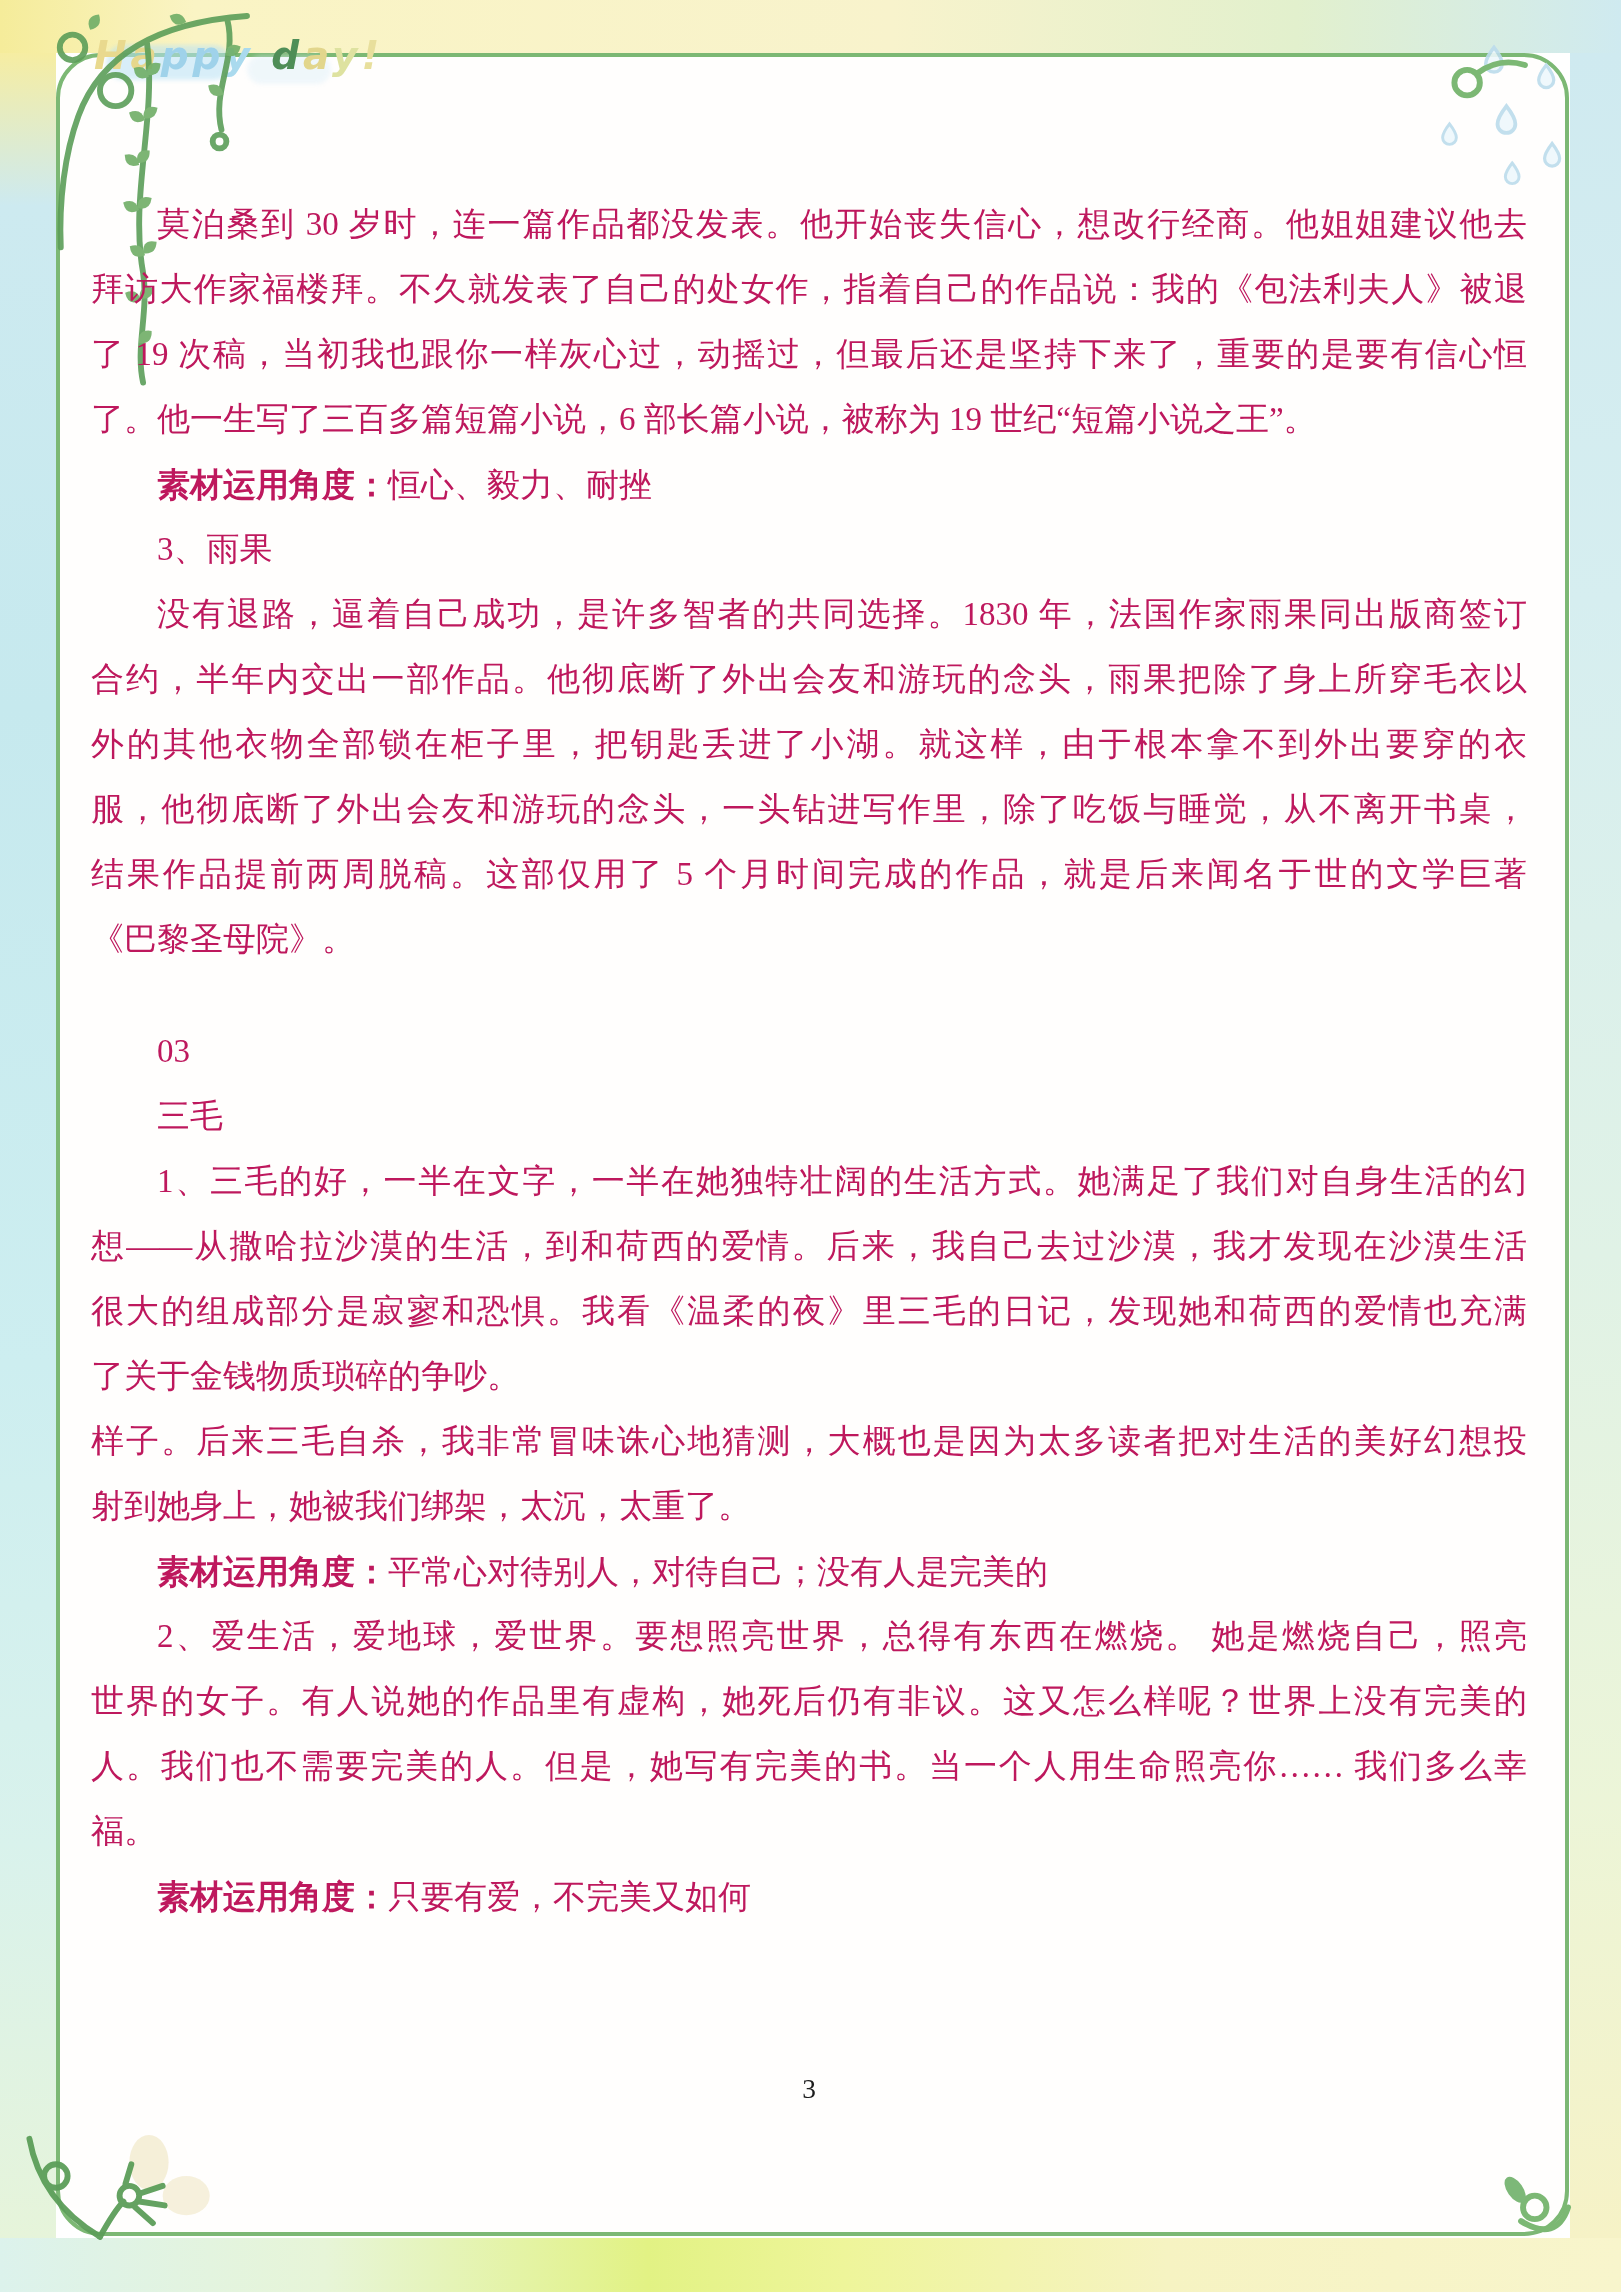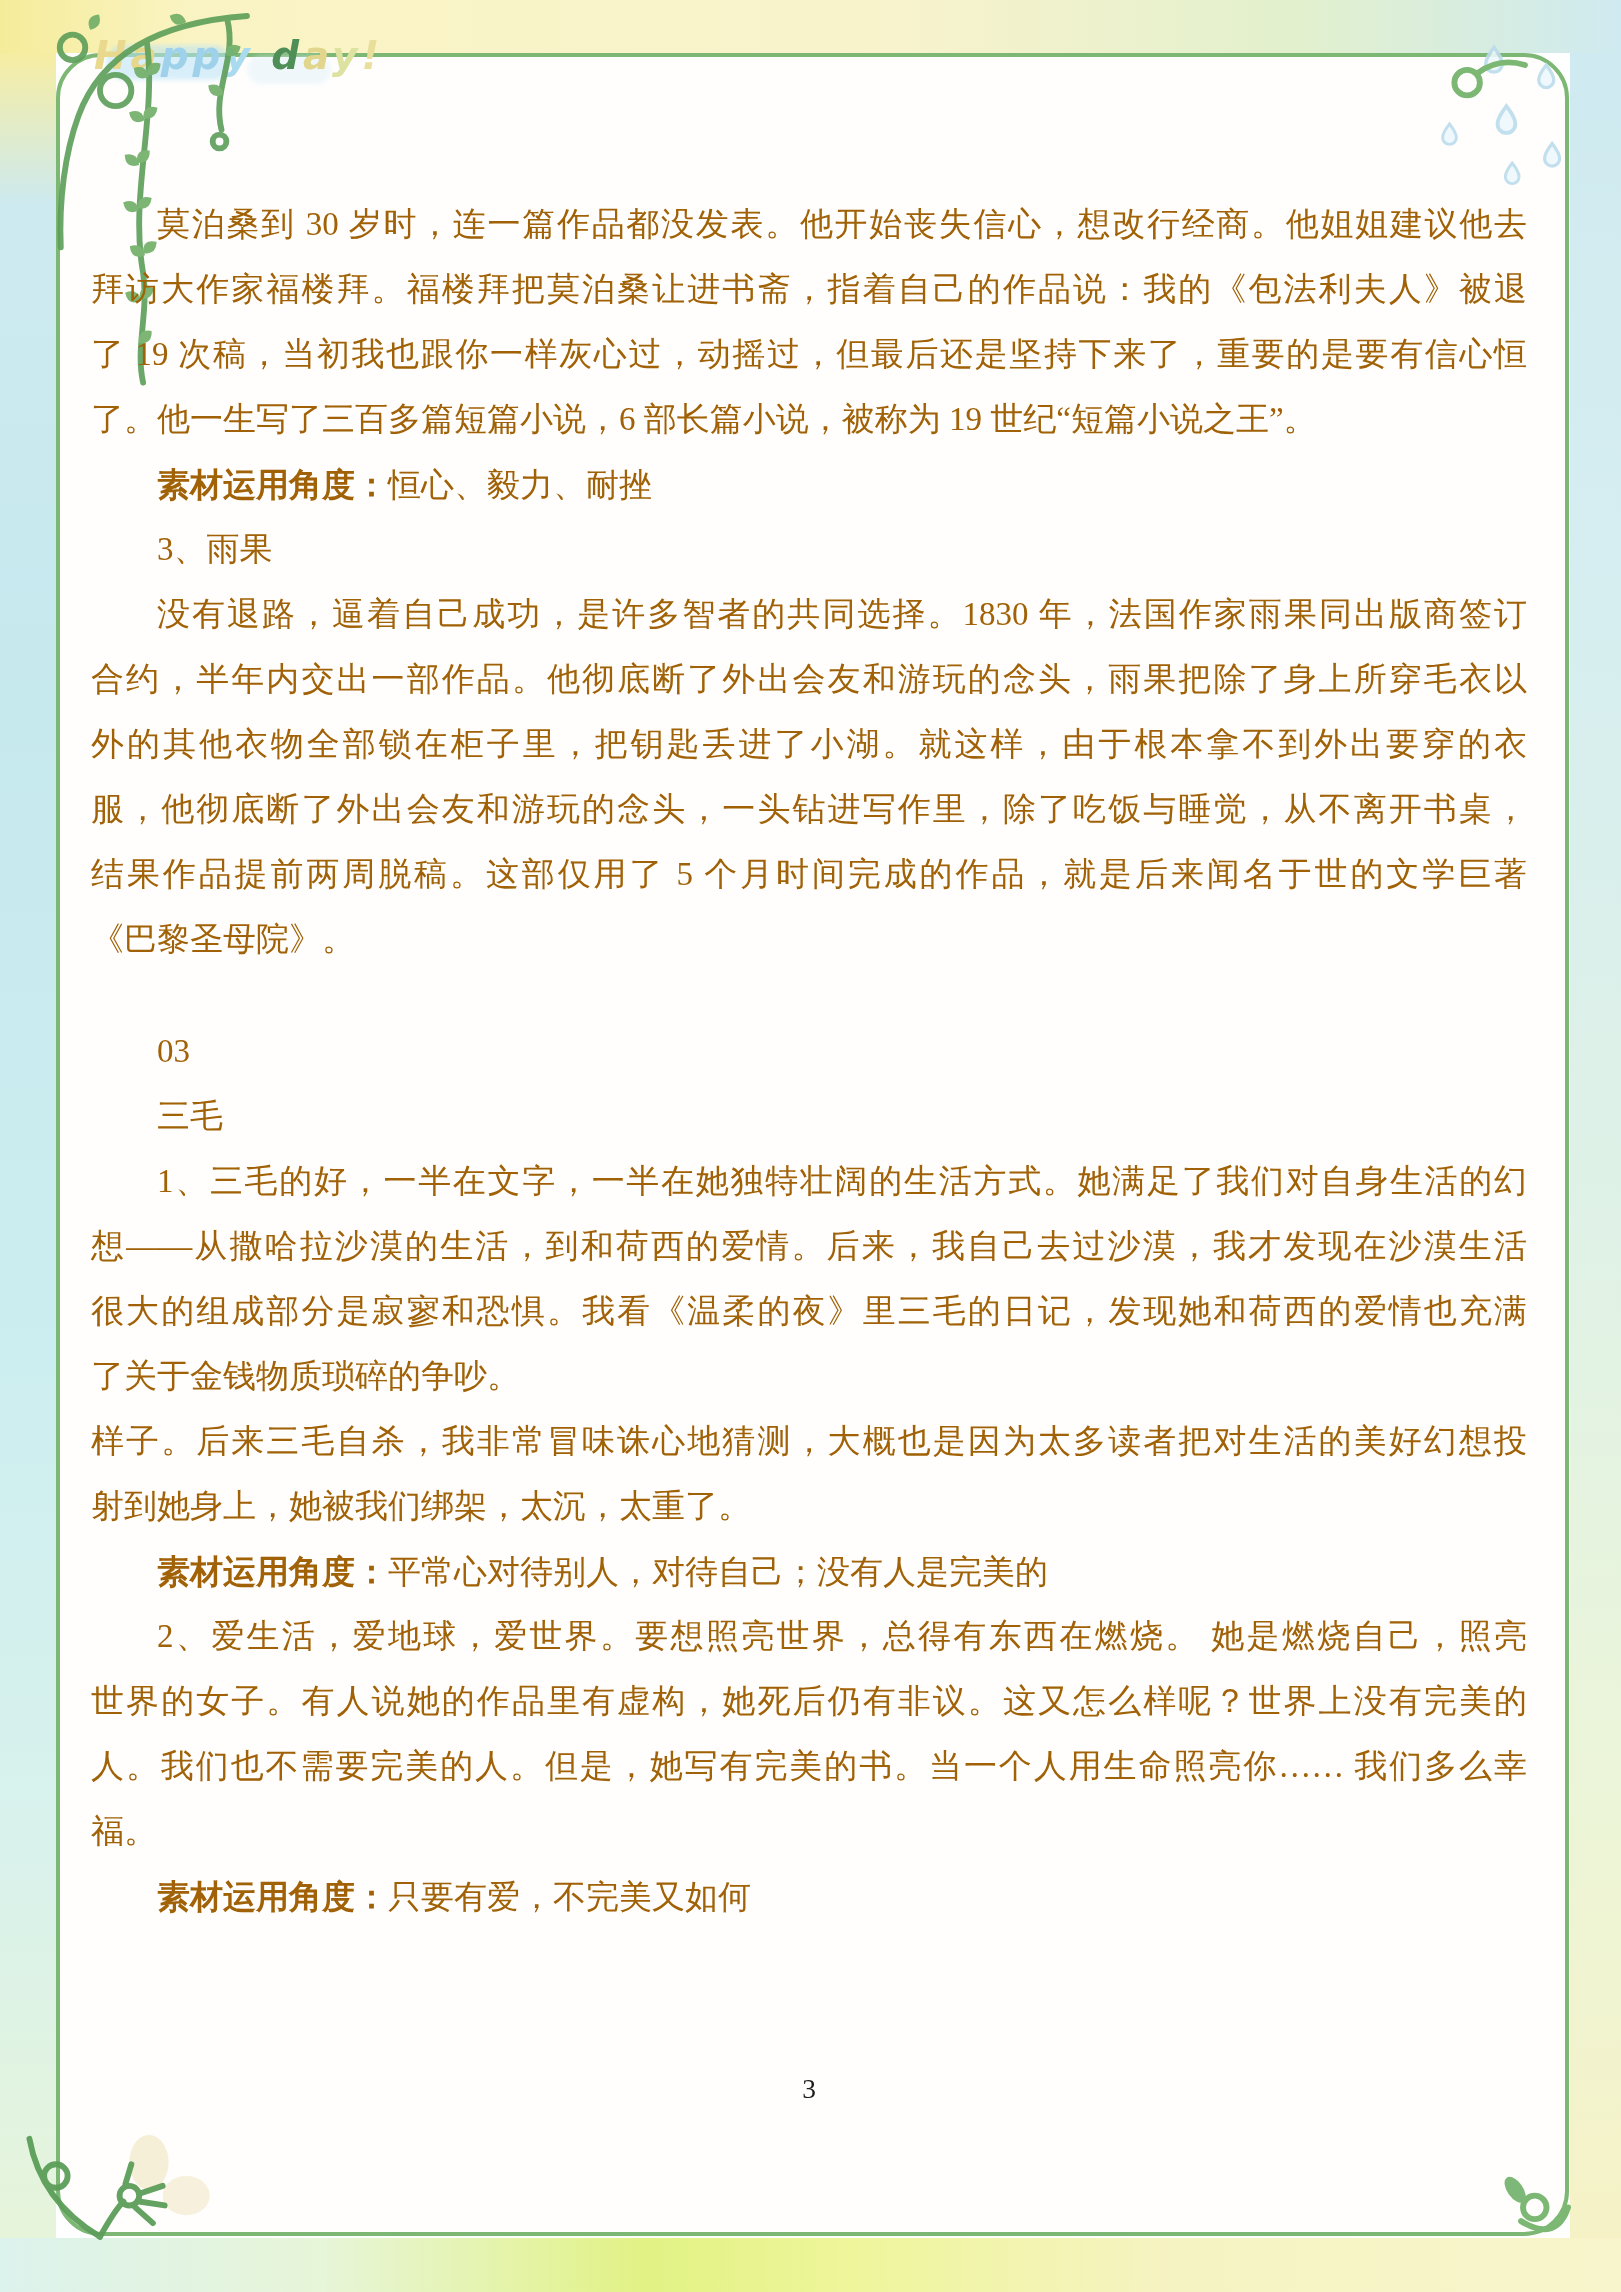--- a/index.html
+++ b/index.html
@@ -20,21 +20,21 @@
   .strip.left{left:0;top:53px;width:56px;height:2185px;
     background:linear-gradient(180deg,#f6eda2 0%,#cdeaf0 7%,#c6e9ee 30%,#cdeef0 60%,#d9f2ec 82%,#e6f4da 100%);}
   .strip.right{left:1570px;top:53px;width:51px;height:2185px;
     background:linear-gradient(180deg,#cfeaf0 0%,#d6eef0 25%,#e0f2e6 55%,#ecf5d8 80%,#f6f2c6 100%);}
   
   .panel{
     position:absolute;left:56px;top:53px;width:1505px;height:2175px;
     background:#fffefd;border:4.9px solid #7cb874;border-radius:45px;
   }
   
-  .content{position:absolute;left:91px;top:192px;width:1436px;color:#a16207;}
+  .content{position:absolute;left:91px;top:192px;width:1436px;color:#be185d;}
   .line{
     height:65px;line-height:65px;font-size:33px;
     overflow:hidden;white-space:pre-wrap;
     text-justify:inter-ideograph;
   }
   .line.fill{text-align:justify;text-align-last:justify;}
   .line.indent{text-indent:2em;}
   .heading{font-weight:normal;}
   .lbl{font-weight:bold;font-family:"Liberation Sans","DejaVu Sans",sans-serif;}
   .spacer{height:47px;}
@@ -143,21 +143,21 @@
 
     <g stroke="#7cb874" stroke-width="6" fill="none" stroke-linecap="round">
       <circle cx="1566" cy="2252" r="12"></circle>
       <path d="M 1552 2266 Q 1588 2288 1600 2252"></path>
       <ellipse cx="1546" cy="2234" rx="8" ry="15" fill="#7db878" stroke="none" transform="rotate(-35 1546 2234)"></ellipse>
     </g>
   </svg>
 
   <div class="content" id="doc-body">
       <div class="line indent fill">莫泊桑到 30 岁时，连一篇作品都没发表。他开始丧失信心，想改行经商。他姐姐建议他去</div>
-      <div class="line fill">拜访大作家福楼拜。福楼拜把莫泊桑让进书斋，指着自己的作品说：我的《包法利夫人》被退</div>
+      <div class="line fill">拜访大作家福楼拜。不久就发表了自己的处女作，指着自己的作品说：我的《包法利夫人》被退</div>
       <div class="line fill">了 19 次稿，当初我也跟你一样灰心过，动摇过，但最后还是坚持下来了，重要的是要有信心恒</div>
       <div class="line">了。他一生写了三百多篇短篇小说，6 部长篇小说，被称为 19 世纪“短篇小说之王”。</div>
       <div class="line indent"><span class="lbl">素材运用角度：</span><span>恒心、毅力、耐挫</span></div>
       <div class="line heading indent">3、雨果</div>
       <div class="line indent fill">没有退路，逼着自己成功，是许多智者的共同选择。1830 年，法国作家雨果同出版商签订</div>
       <div class="line fill">合约，半年内交出一部作品。他彻底断了外出会友和游玩的念头，雨果把除了身上所穿毛衣以</div>
       <div class="line fill">外的其他衣物全部锁在柜子里，把钥匙丢进了小湖。就这样，由于根本拿不到外出要穿的衣</div>
       <div class="line fill">服，他彻底断了外出会友和游玩的念头，一头钻进写作里，除了吃饭与睡觉，从不离开书桌，</div>
       <div class="line fill">结果作品提前两周脱稿。这部仅用了 5 个月时间完成的作品，就是后来闻名于世的文学巨著</div>
       <div class="line">《巴黎圣母院》。</div>

